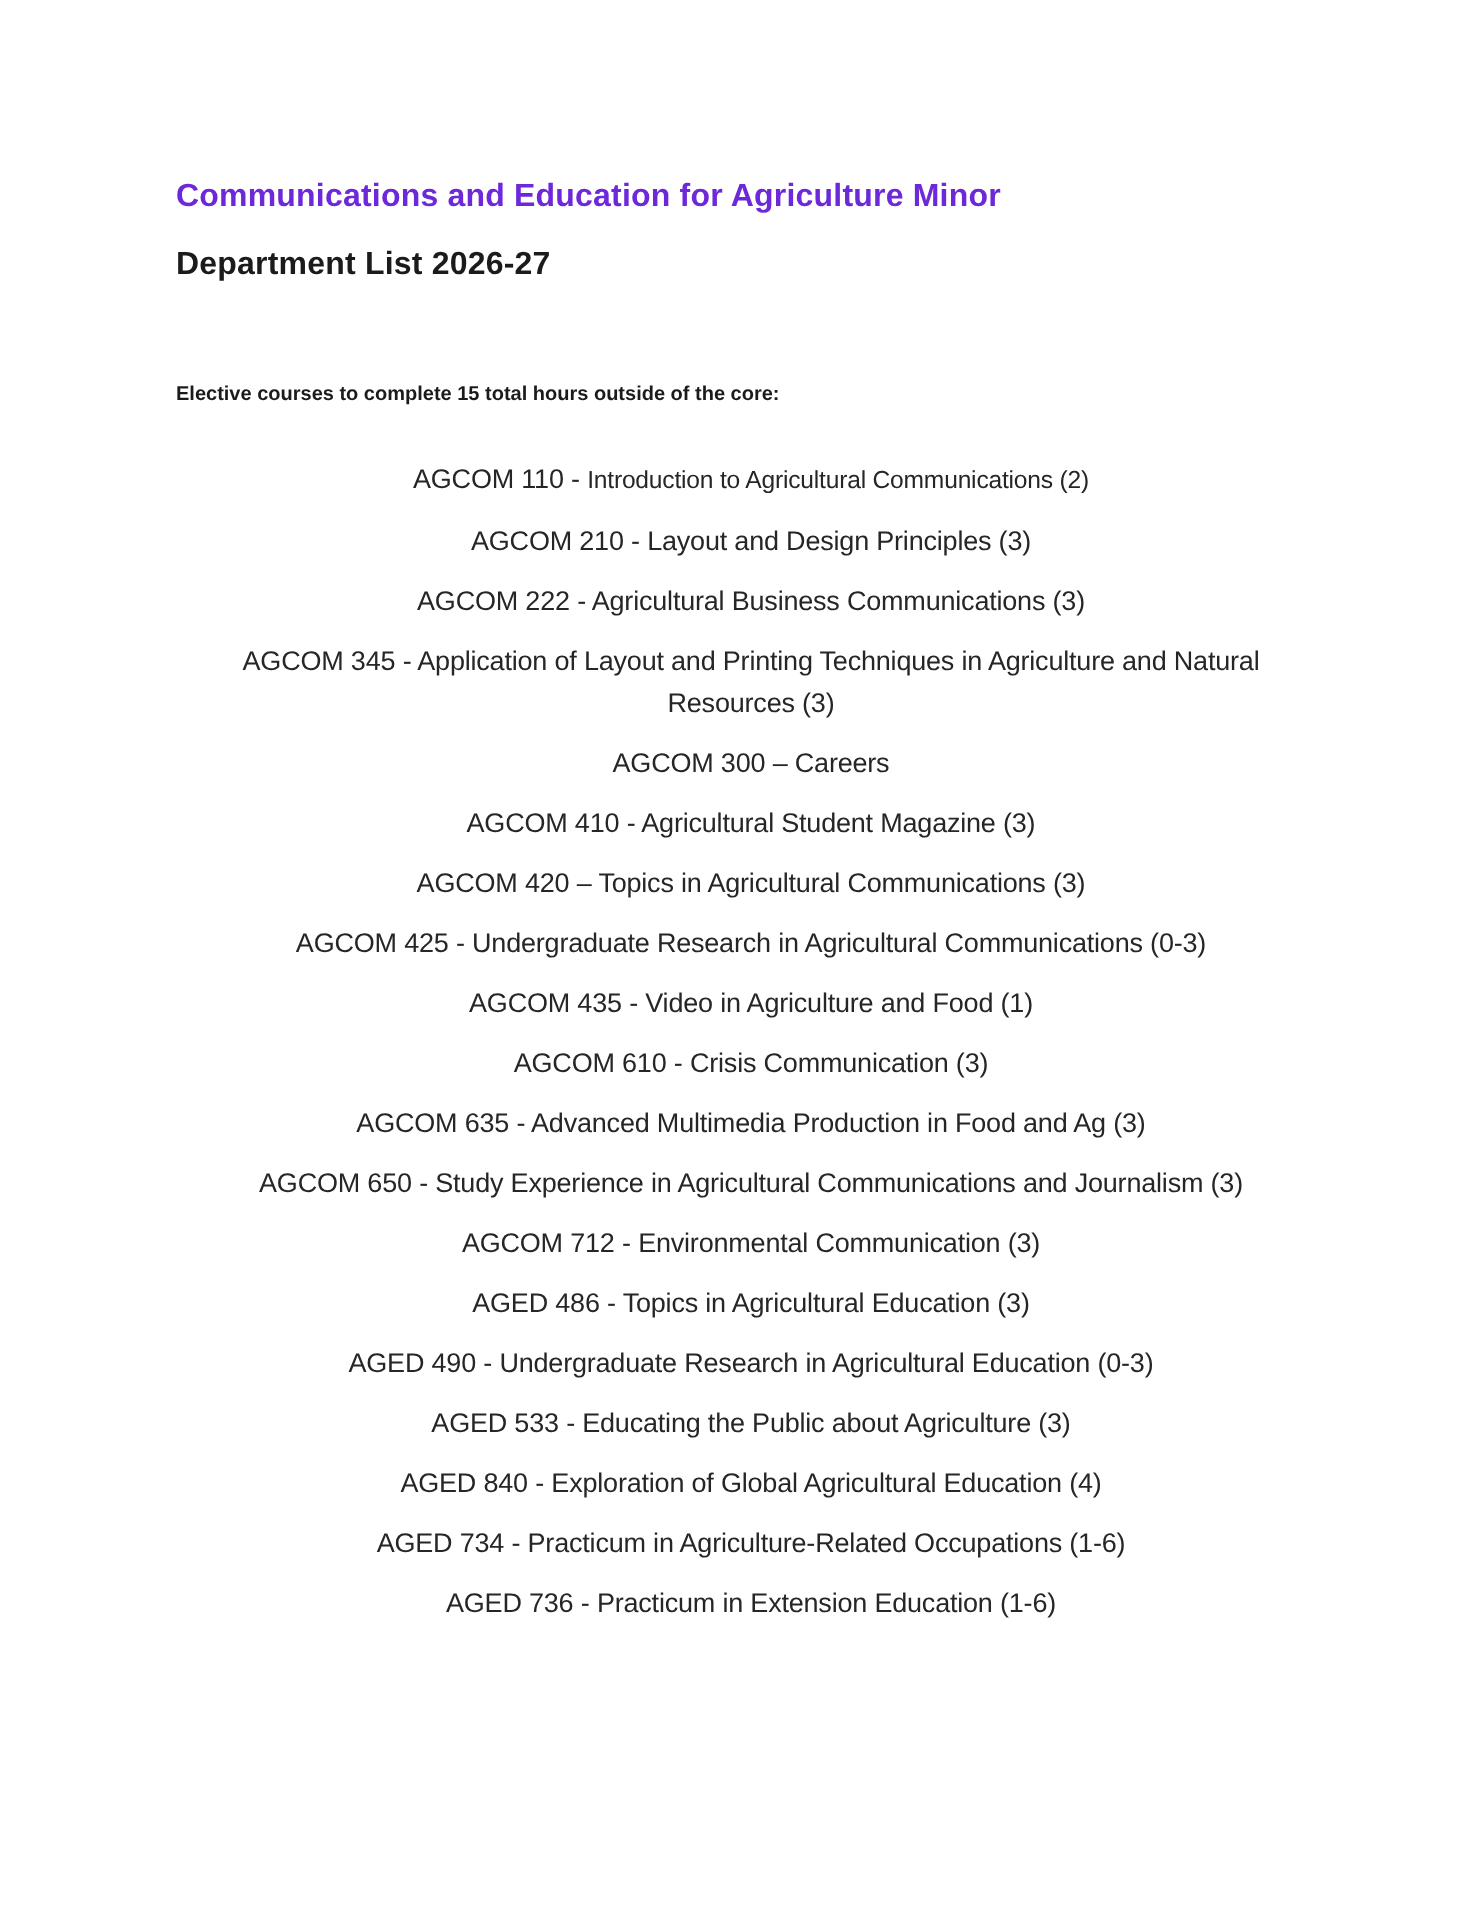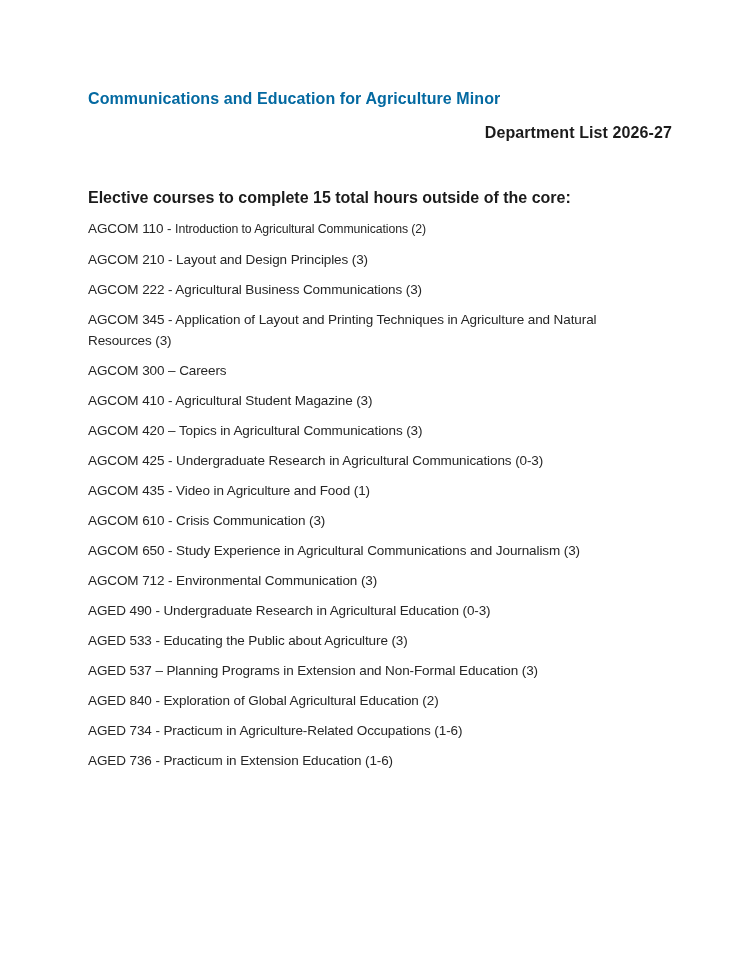--- a/index.html
+++ b/index.html
@@ -19,41 +19,41 @@
     width: 742px;
     height: 960px;
     background: #ffffff;
     padding: 88px 70px 20px 88px;
   }
   .doc-title {
     font-size: 16px;
     font-weight: 700;
     line-height: 22px;
     letter-spacing: 0.1px;
-    color: #0369a1;
+    color: #6d28d9;
     margin: 0 0 12px 0;
   }
   .doc-subtitle {
     font-size: 16px;
     font-weight: 700;
     line-height: 22px;
     letter-spacing: 0.1px;
     color: #1b1b1b;
     margin: 0;
-    text-align: right;
   }
   .section-heading {
-    font-size: 16px;
+    font-size: 10px;
     font-weight: 700;
     line-height: 22px;
     color: #1b1b1b;
-    margin: 43px 0 9px 0;
+    margin: 43px 0 20px 0;
   }
   .course-list {
     width: 100%;
+    text-align: center;
   }
   .course {
     font-size: 13.5px;
     font-weight: 400;
     line-height: 21px;
     letter-spacing: -0.1px;
     color: #262626;
     margin: 0 0 9px 0;
     max-width: 575px;
   }
@@ -83,31 +83,32 @@
 
   <p class="course"><span data-field="code">AGCOM 420</span> <span data-field="dash">–</span> <span data-field="title">Topics in Agricultural Communications (3)</span></p>
 
   <p class="course"><span data-field="code">AGCOM 425</span> <span data-field="dash">-</span> <span data-field="title">Undergraduate Research in Agricultural Communications (0-3)</span></p>
 
   <p class="course"><span data-field="code">AGCOM 435</span> <span data-field="dash">-</span> <span data-field="title">Video in Agriculture and Food (1)</span></p>
 
 
   <p class="course"><span data-field="code">AGCOM 610</span> <span data-field="dash">-</span> <span data-field="title">Crisis Communication (3)</span></p>
 
+  <p class="course"><span data-field="code">AGCOM 635</span> <span data-field="dash">-</span> <span data-field="title">Advanced Multimedia Production in Food and Ag (3)</span></p>
 
   <p class="course"><span data-field="code">AGCOM 650</span> <span data-field="dash">-</span> <span data-field="title">Study Experience in Agricultural Communications and Journalism (3)</span></p>
 
   <p class="course"><span data-field="code">AGCOM 712</span> <span data-field="dash">-</span> <span data-field="title">Environmental Communication (3)</span></p>
 
+  <p class="course"><span data-field="code">AGED 486</span> <span data-field="dash">-</span> <span data-field="title">Topics in Agricultural Education (3)</span></p>
 
   <p class="course"><span data-field="code">AGED 490</span> <span data-field="dash">-</span> <span data-field="title">Undergraduate Research in Agricultural Education (0-3)</span></p>
 
   <p class="course"><span data-field="code">AGED 533</span> <span data-field="dash">-</span> <span data-field="title">Educating the Public about Agriculture (3)</span></p>
 
-  <p class="course"><span data-field="code">AGED 537</span> <span data-field="dash">–</span> <span data-field="title">Planning Programs in Extension and Non-Formal Education (3)</span></p>
 
-  <p class="course"><span data-field="code">AGED 840</span> <span data-field="dash">-</span> <span data-field="title">Exploration of Global Agricultural Education (2)</span></p>
+  <p class="course"><span data-field="code">AGED 840</span> <span data-field="dash">-</span> <span data-field="title">Exploration of Global Agricultural Education (4)</span></p>
 
   <p class="course"><span data-field="code">AGED 734</span> <span data-field="dash">-</span> <span data-field="title">Practicum in Agriculture-Related Occupations (1-6)</span></p>
 
   <p class="course"><span data-field="code">AGED 736</span> <span data-field="dash">-</span> <span data-field="title">Practicum in Extension Education (1-6)</span></p>
 </div>
 </div>
 
 </body></html>

